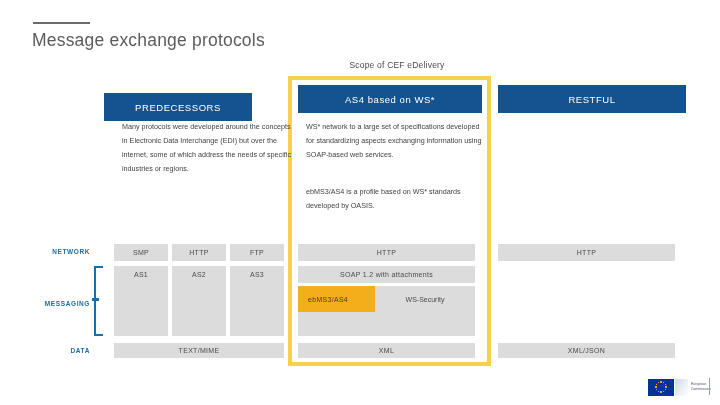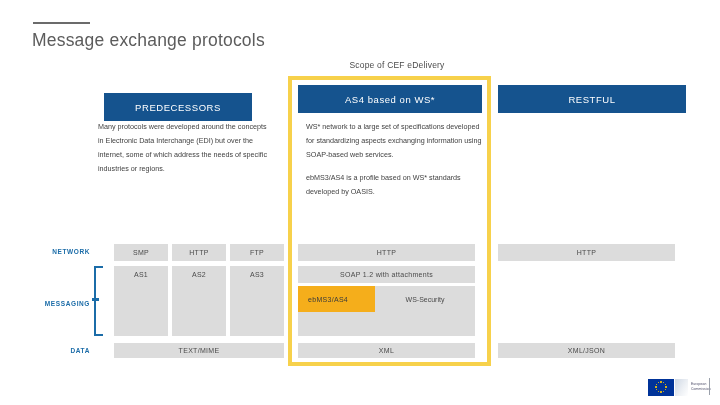--- a/index.html
+++ b/index.html
@@ -43,24 +43,24 @@
     background: #15538E; color: #ffffff;
     display: flex; align-items: center; justify-content: center;
     font-size: 9.5px; letter-spacing: .55px; white-space: nowrap;
   }
   #hdr-0 { left: 104px; top: 85px; width: 148px; margin-top: 8px; }
   #hdr-1 { left: 298px; top: 85px; width: 184px; }
   #hdr-2 { left: 498px; top: 85px; width: 188px; text-align: right; }
 
   
   .col-body { position: absolute; font-size: 7.2px; color: #3f3f3f; line-height: 1.95; }
-  #body-0 { left: 98px; top: 120px; width: 175px; }
+  #body-0 { left: 122px; top: 120px; width: 175px; }
   #body-1 { left: 306px; top: 120px; width: 182px; }
   #body-2 { left: 503px; top: 120px; width: 192px; }
-  .col-body p + p { margin-top: 9px; }
+  .col-body p + p { margin-top: 23px; }
 
   
   .layer-label {
     position: absolute; text-align: right;
     font-size: 6.5px; color: #1B6CA8; letter-spacing: .6px;
     font-weight: bold; white-space: nowrap;
   }
   #lbl-network   { left: 18px; top: 248px; width: 72px; }
   #lbl-messaging { left: 10px; top: 300px; width: 80px; }
   #lbl-data      { left: 18px; top: 347px; width: 72px; }

